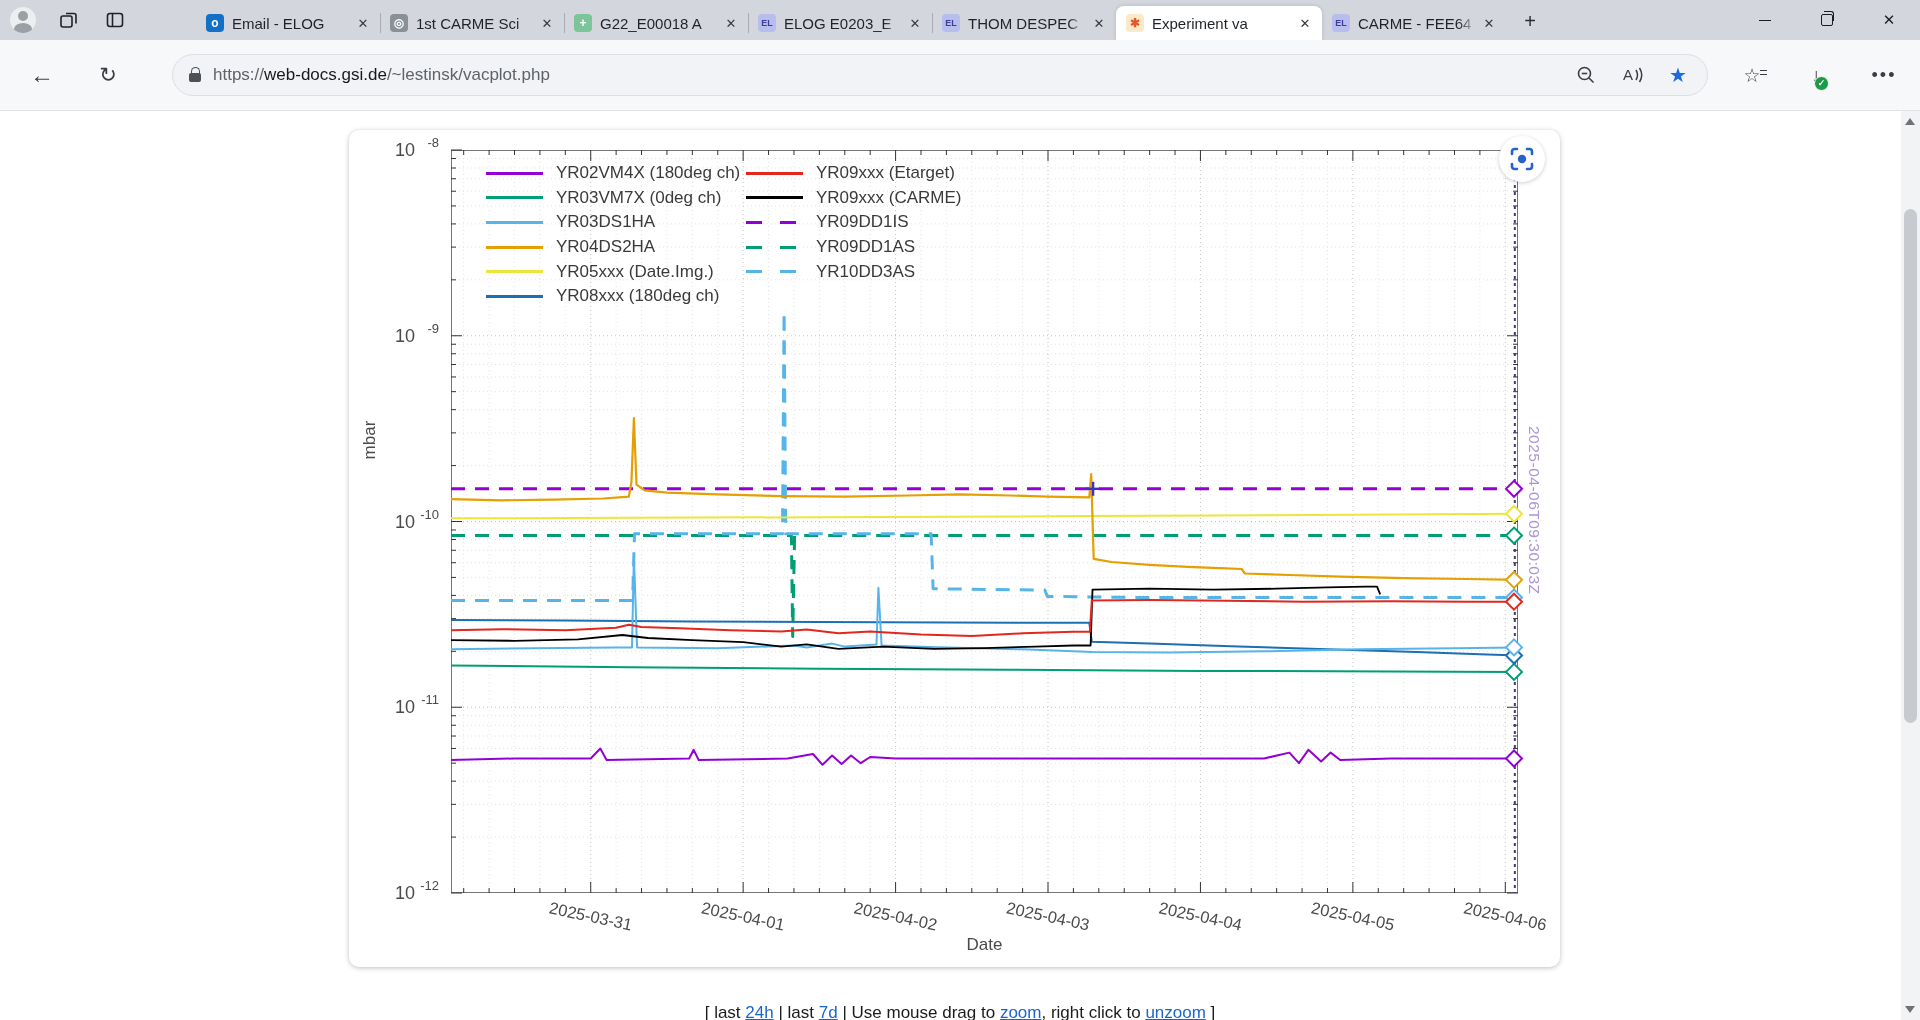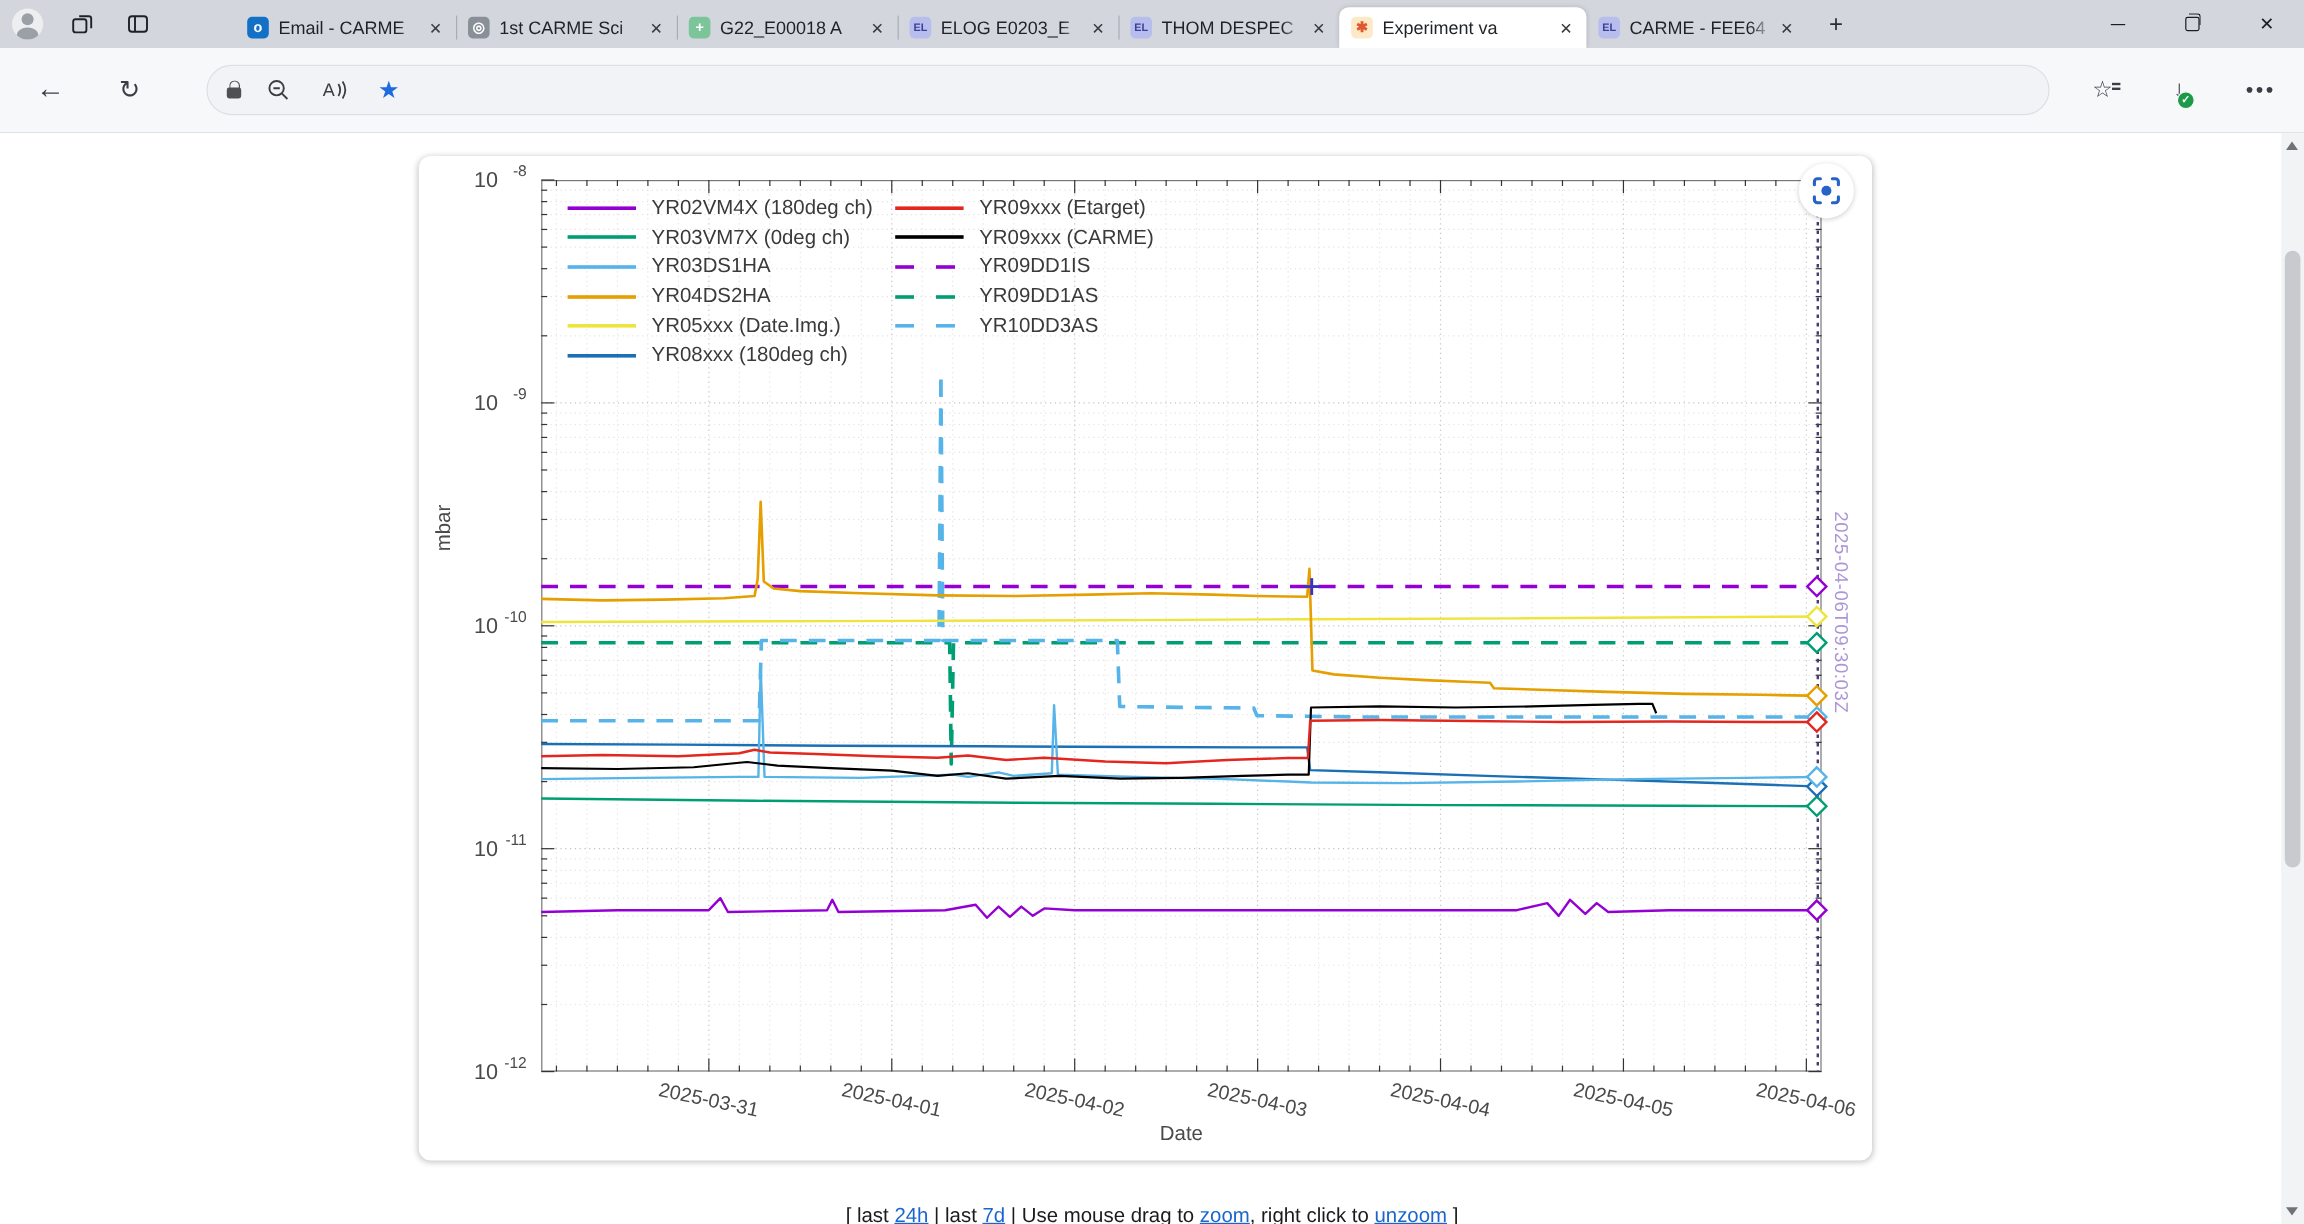--- a/index.html
+++ b/index.html
@@ -91,21 +91,21 @@
       <div class="strip-btn">
         <svg width="20" height="20" viewBox="0 0 20 20">
             <rect x="2.5" y="3.5" width="15" height="13" rx="2.5" fill="none" stroke="#1f2328" stroke-width="1.6"></rect>
             <line x1="7.5" y1="3.5" x2="7.5" y2="16.5" stroke="#1f2328" stroke-width="1.6"></line>
           </svg>
       </div>
     </div>
     <div class="tabs" id="tabs">
         <div class="tab">
           <span class="tabicon" style="background: rgb(18, 112, 199); color: rgb(255, 255, 255);">o</span>
-          <span class="tab-title">Email - CARME</span>
+          <span class="tab-title">Email - ELOG</span>
           <span class="tab-close">✕</span>
         </div>
         <div class="tab divided">
           <span class="tabicon" style="background: rgb(138, 144, 151); color: rgb(255, 255, 255);">◎</span>
           <span class="tab-title">1st CARME Sci</span>
           <span class="tab-close">✕</span>
         </div>
         <div class="tab divided">
           <span class="tabicon" style="background: rgb(124, 197, 154); color: rgb(255, 255, 255);">+</span>
           <span class="tab-title">G22_E00018 A</span>
@@ -142,20 +142,21 @@
         </div>
       <div class="winbtn">✕</div>
     </div>
   </div>
 
   <div class="toolbar">
     <div class="nav-btn" style="left:24px;">←</div>
     <div class="nav-btn" style="left:90px;font-size:21px;">↻</div>
     <div class="omnibox">
       <span class="lock"></span>
+      <span class="url"><span>https://</span><span class="host">web-docs.gsi.de</span><span>/~lestinsk/vacplot.php</span></span>
       <span class="box-icon">
         <svg width="22" height="22" viewBox="0 0 22 22">
             <circle cx="9.5" cy="9.5" r="6" fill="none" stroke="#3a3e44" stroke-width="1.6"></circle>
             <line x1="6.8" y1="9.5" x2="12.2" y2="9.5" stroke="#3a3e44" stroke-width="1.6"></line>
             <line x1="14" y1="14" x2="18.5" y2="18.5" stroke="#3a3e44" stroke-width="1.6"></line>
           </svg>
       </span>
       <span class="box-icon">
         <svg width="24" height="22" viewBox="0 0 24 22">
             <text x="3" y="16" font-size="15" fill="#3a3e44" font-family="Liberation Sans, sans-serif">A</text>
@@ -456,21 +457,21 @@
             <text x="-36" y="377.5" text-anchor="end" font-size="18" fill="#4a4a4a" font-family="Liberation Sans, sans-serif">10</text>
             <text x="-12" y="368.5" text-anchor="end" font-size="13" fill="#4a4a4a" font-family="Liberation Sans, sans-serif">-10</text>
             <text x="-36" y="563.25" text-anchor="end" font-size="18" fill="#4a4a4a" font-family="Liberation Sans, sans-serif">10</text>
             <text x="-12" y="554.25" text-anchor="end" font-size="13" fill="#4a4a4a" font-family="Liberation Sans, sans-serif">-11</text>
             <text x="-36" y="749" text-anchor="end" font-size="18" fill="#4a4a4a" font-family="Liberation Sans, sans-serif">10</text>
             <text x="-12" y="740" text-anchor="end" font-size="13" fill="#4a4a4a" font-family="Liberation Sans, sans-serif">-12</text>
             <text x="1078" y="276" font-size="15.5" fill="#ab95d6" letter-spacing="0.5" font-family="Liberation Sans, sans-serif" transform="rotate(90 1078 276)">2025-04-06T09:30:03Z</text>
           </svg>
       </div>
       <div class="legend" id="legend">
-          <div class="legend-col" style="left: 3px;">
+          <div class="legend-col" style="left: 16px;">
             <div class="legend-item">
               <div class="legend-sample" style="background: rgb(148, 0, 211);"></div>
               <div class="legend-label">YR02VM4X (180deg ch)</div>
             </div>
             <div class="legend-item">
               <div class="legend-sample" style="background: rgb(0, 158, 115);"></div>
               <div class="legend-label">YR03VM7X (0deg ch)</div>
             </div>
             <div class="legend-item">
               <div class="legend-sample" style="background: rgb(86, 180, 233);"></div>

